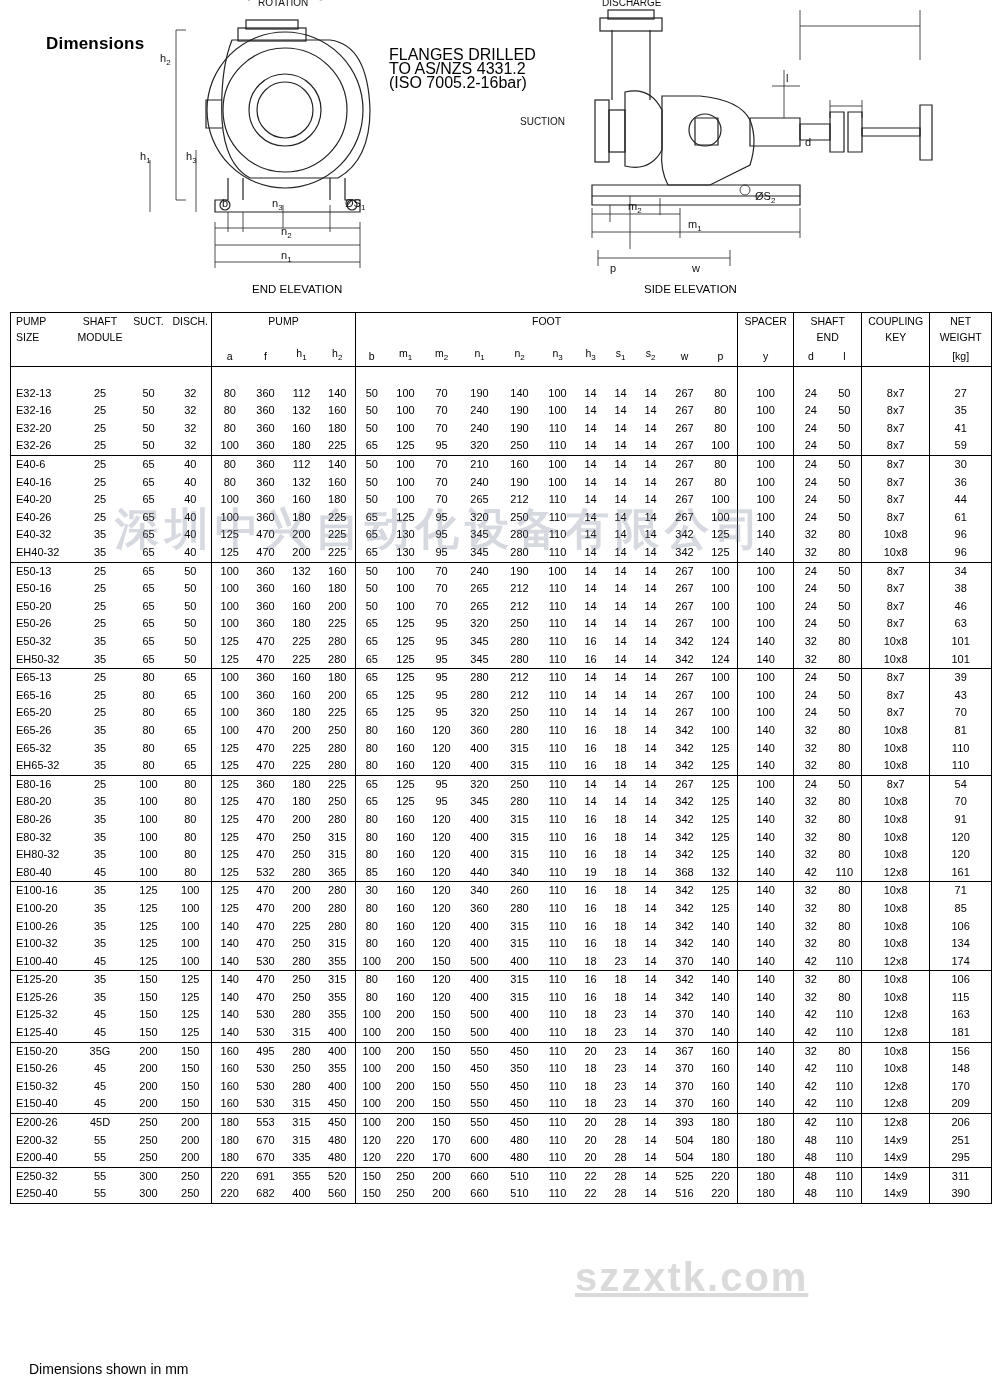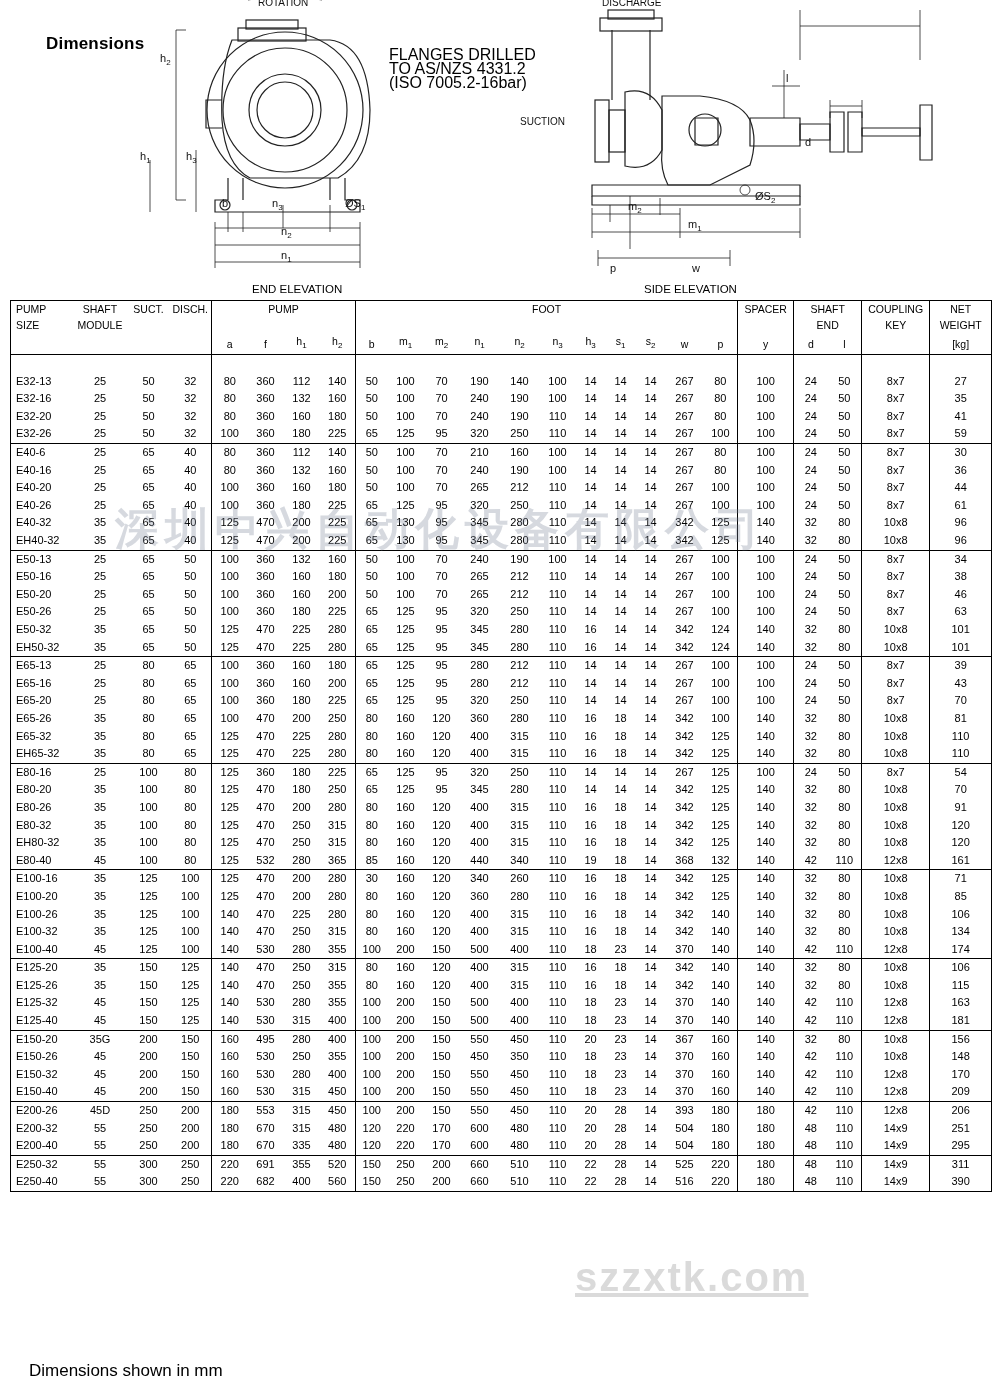--- a/index.html
+++ b/index.html
@@ -24,38 +24,38 @@
     font-size:16px;line-height:14px;
   }
   .cap{position:absolute;font-size:11.5px;padding-left:26px;}
   .cap.end{left:226px;top:283px;}
   .cap.side{left:618px;top:283px;}
   sub{font-size:8px;}
 
   .dwg{position:absolute;top:0;left:0;}
 
   
-  .tablewrap{position:absolute;left:10px;top:300px;width:990px;}
+  .tablewrap{position:absolute;left:10px;top:312px;width:990px;}
   table{border-collapse:collapse;width:980px;table-layout:fixed;}
   th,td{
     font-size:11px;
     text-align:center;
     padding:0;
     height:17.6px;
     line-height:17.6px;
     font-family:"Liberation Sans", sans-serif;
   }
   .hdr td{font-size:10.5px;height:16px;line-height:16px;font-weight:normal;}
   .outer{border:1.6px solid #000;}
   .vsep{border-left:1.6px solid #000;}
   .hsep td{border-bottom:1.6px solid #000;}
   td.left{text-align:left;padding-left:5px;}
   .grp td{border-bottom:1.2px solid #000;}
   .footnote{
-    position:absolute;left:12px;top:1361px;font-size:17px;padding-left:17px;
+    position:absolute;left:12px;top:1361px;font-size:14px;padding-left:17px;
   }
   
   .wm{
     position:absolute;pointer-events:none;white-space:nowrap;
     color:rgba(120,130,150,.30);font-weight:bold;
   }
   .wm1{left:115px;top:500px;font-size:44px;letter-spacing:6px;}
   .wm2{left:575px;top:1255px;font-size:40px;letter-spacing:2px;color:rgba(150,150,150,.35);text-decoration:underline;}
 </style>
 </head>

